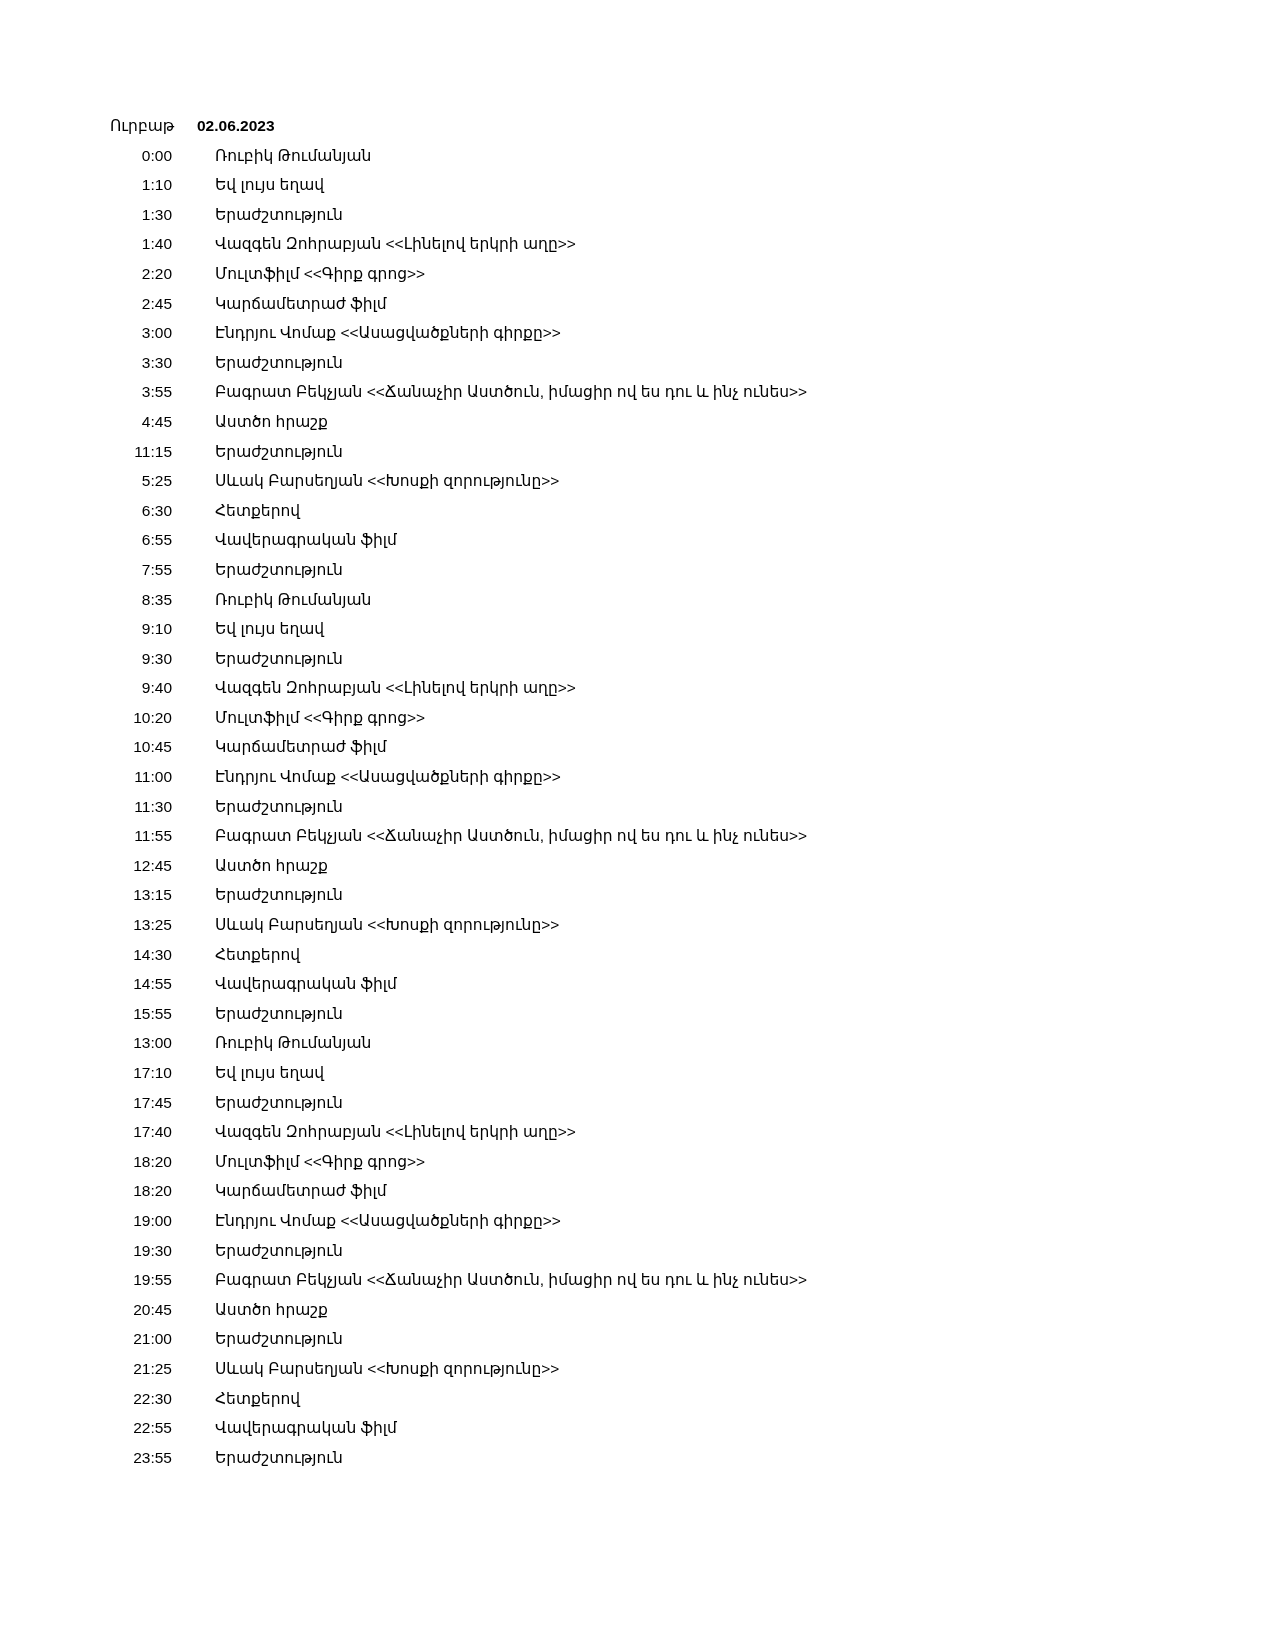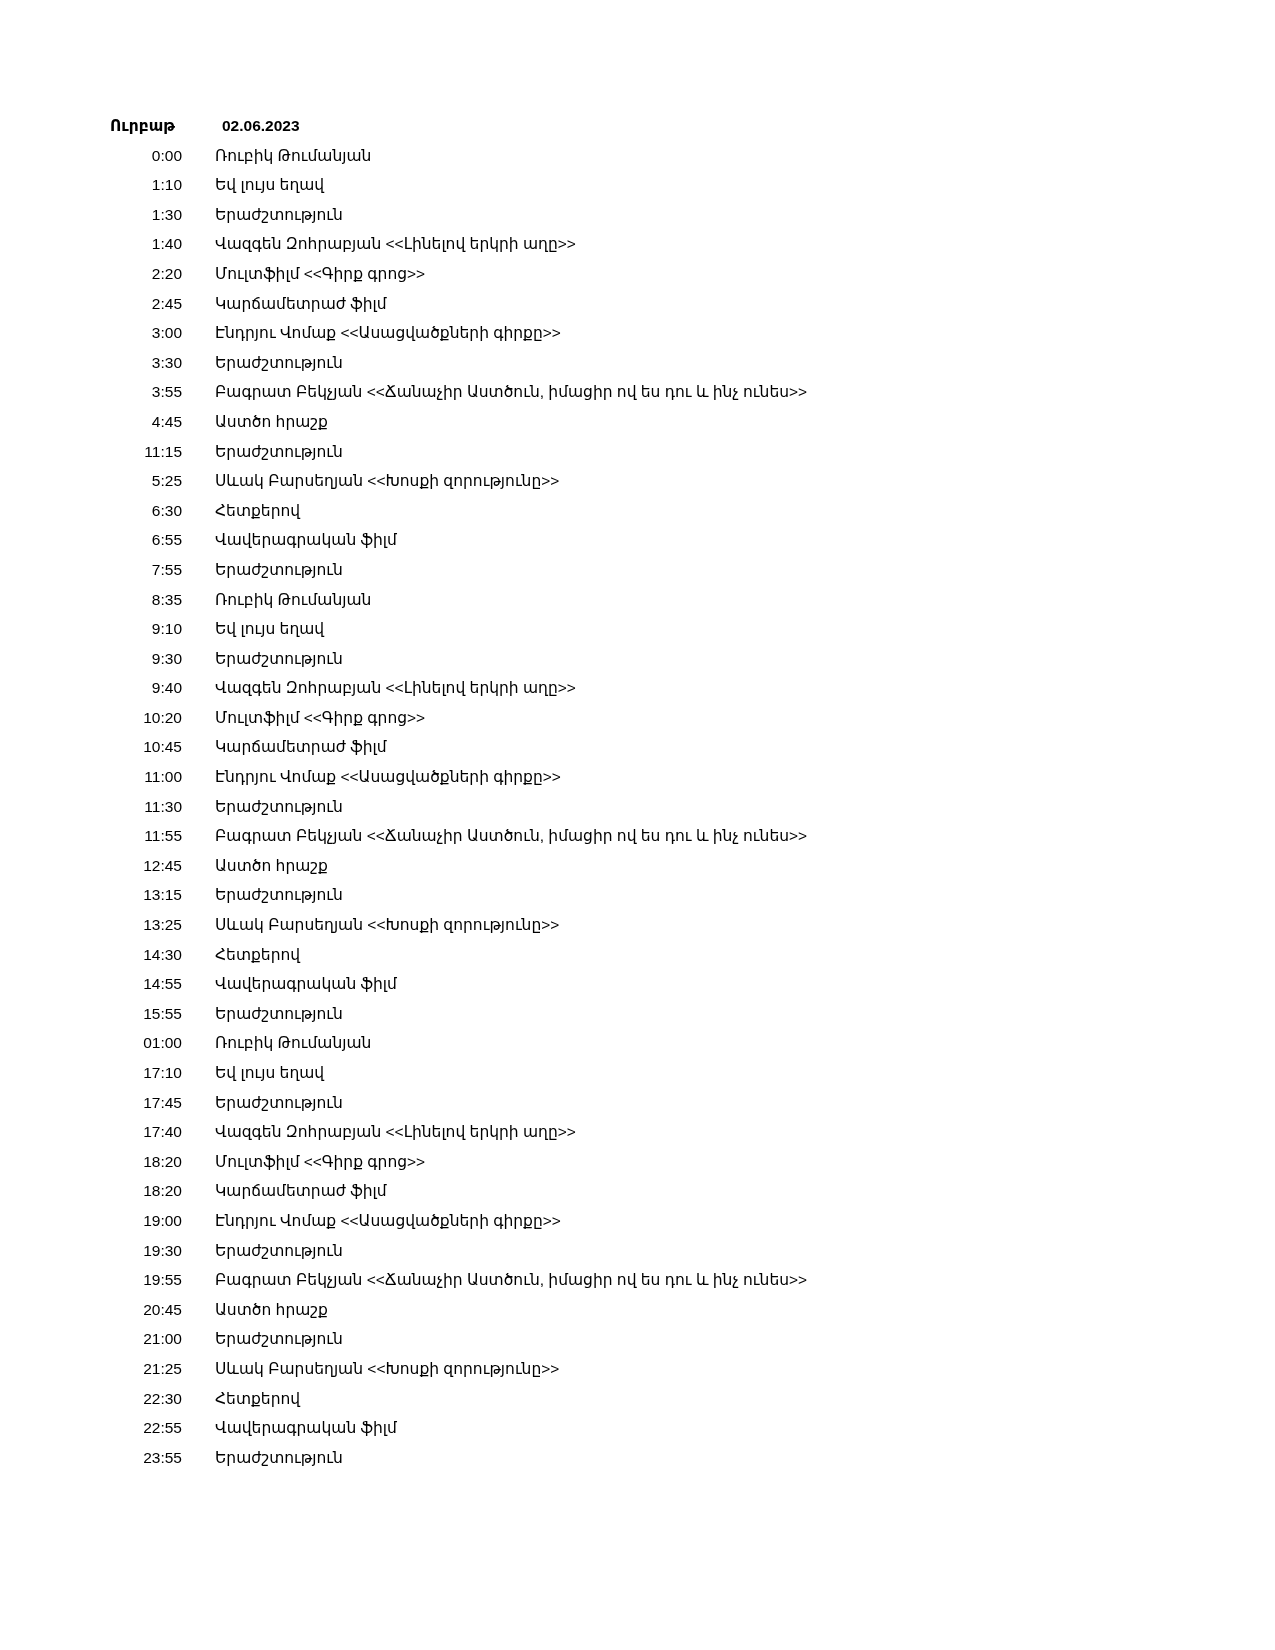--- a/index.html
+++ b/index.html
@@ -21,33 +21,32 @@
   .line {
     position: relative;
     height: 29.6px;
     line-height: 29.6px;
     font-size: 15.5px;
     white-space: nowrap;
   }
   .header-line .day {
     position: absolute;
     left: 110px;
-    font-weight: 700;
+    font-weight: 400;
   }
   .header-line .date {
     position: absolute;
-    left: 222px;
+    left: 197px;
     font-weight: 700;
   }
   .row .time {
     position: absolute;
     left: 0;
     width: 172px;
     text-align: right;
-    margin-left: 10px;
   }
   .row .title {
     position: absolute;
     left: 215px;
   }
 </style>
 </head>
 <body>
 
 <div class="page">
@@ -200,21 +199,21 @@
     <span class="time">14:55</span>
     <span class="title">Վավերագրական ֆիլմ</span>
   </div>
 
   <div class="line row">
     <span class="time">15:55</span>
     <span class="title">Երաժշտություն</span>
   </div>
 
   <div class="line row">
-    <span class="time">01:00</span>
+    <span class="time">13:00</span>
     <span class="title">Ռուբիկ Թումանյան</span>
   </div>
 
   <div class="line row">
     <span class="time">17:10</span>
     <span class="title">Եվ լույս եղավ</span>
   </div>
 
   <div class="line row">
     <span class="time">17:45</span>

